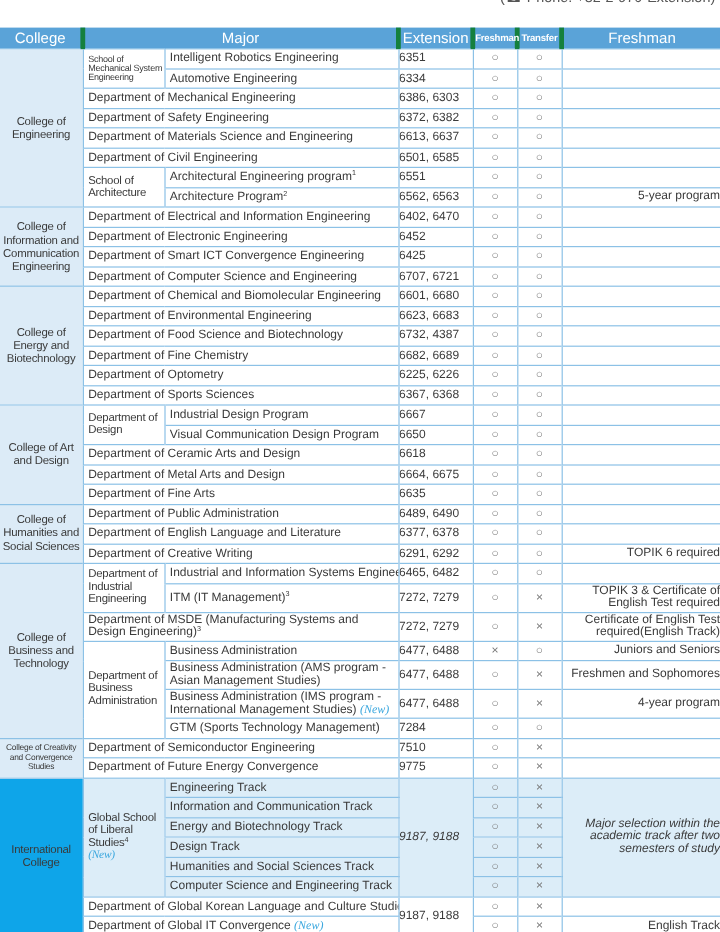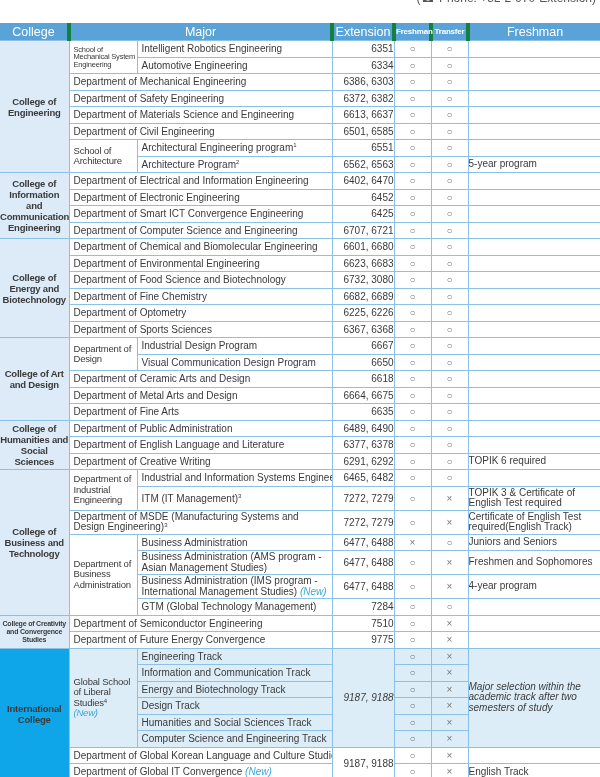--- a/index.html
+++ b/index.html
@@ -6,32 +6,32 @@
   body { width: 600px; height: 777px; overflow: hidden; position: relative;
          font-family: "Liberation Sans", sans-serif; color: #3a3a3a; }
   .caption { position: absolute; top: -9px; right: 4px; font-size: 12px; color: #555; white-space: nowrap; }
   table { position: absolute; top: 23px; left: 0; width: 600px; border-collapse: collapse; table-layout: fixed; }
   th { background: #5aa3d8; color: #ffffff; font-weight: normal; font-size: 12.5px; height: 17px; padding: 0;
        border-left: 4px solid #15803d; text-align: center; }
   th:first-child { border-left: none; }
   th.small { font-size: 8px; letter-spacing: -0.2px; font-weight: bold; }
   td { font-size: 10px; padding: 0 0 0 4px; height: 15.5px; line-height: 11px;
        border-top: 1px solid #8cc1e6; border-left: 1px solid #8cc1e6; vertical-align: middle; white-space: nowrap; overflow: hidden; }
-  td.college { background: #dcebf7; text-align: center; padding: 0; font-size: 9.5px; line-height: 11px; white-space: normal; border-left: none; letter-spacing: -0.2px; font-weight: bold; }
+  td.college { background: #dcebf7; text-align: center; padding: 0; font-size: 9.5px; line-height: 11px; white-space: normal; border-left: none; letter-spacing: -0.2px; }
   td.college.tiny { font-size: 7px; line-height: 8px; }
   td.sub { font-size: 9.5px; line-height: 10.5px; white-space: normal; letter-spacing: -0.2px; }
   td.sub.tiny { font-size: 7.5px; line-height: 7.5px; }
-  td.ext { text-align: right; padding: 0; }
+  td.ext { text-align: left; padding: 0; }
   td.mark { text-align: center; padding: 0; font-size: 10px; color: #777; }
-  td.remark { text-align: left; padding: 0; white-space: normal; line-height: 10.5px; margin-left: 20px; }
+  td.remark { text-align: right; padding: 0; white-space: normal; line-height: 10.5px; margin-left: 20px; }
   td.wrap { white-space: normal; line-height: 10.5px; }
   tr.tall td { height: 23px; }
   tr.shade td { background: #dcedf8; }
   tr.shade td.remark, tr.shade td.ext { background: #dcedf8; font-style: italic; }
-  .new { color: #3aa7de; font-style: italic; }
+  .new { color: #3aa7de; font-style: italic; font-family: Liberation Serif, serif; }
   sup { font-size: 6px; vertical-align: top; line-height: 6px; }
   table { border-bottom: 2px solid #8cc1e6; }
   .col-college { width: 69px; } .col-sub { width: 68px; } .col-major { width: 195px; }
   .col-ext { width: 62px; } .col-fr { width: 37px; } .col-tr { width: 37px; } .col-rm { width: 132px; }
 </style>
 </head>
 <body>
 
 <div class="caption">(☎ Phone: +82-2-970-Extension)</div>
 
@@ -157,21 +157,21 @@
     </tr>
     <tr>
       <td colspan="2">Department of Environmental Engineering</td>
       <td class="ext">6623, 6683</td>
       <td class="mark">○</td>
       <td class="mark">○</td>
       <td class="remark"></td>
     </tr>
     <tr>
       <td colspan="2">Department of Food Science and Biotechnology</td>
-      <td class="ext">6732, 3080</td>
+      <td class="ext">6732, 4387</td>
       <td class="mark">○</td>
       <td class="mark">○</td>
       <td class="remark"></td>
     </tr>
     <tr>
       <td colspan="2">Department of Fine Chemistry</td>
       <td class="ext">6682, 6689</td>
       <td class="mark">○</td>
       <td class="mark">○</td>
       <td class="remark"></td>
@@ -291,21 +291,21 @@
       <td class="remark">Freshmen and Sophomores</td>
     </tr>
     <tr class="tall">
       <td class="wrap"><span>Business Administration (IMS program -International Management Studies)</span> <span class="new">(New)</span></td>
       <td class="ext">6477, 6488</td>
       <td class="mark">○</td>
       <td class="mark">×</td>
       <td class="remark">4-year program</td>
     </tr>
     <tr>
-      <td>GTM (Global Technology Management)</td>
+      <td>GTM (Sports Technology Management)</td>
       <td class="ext">7284</td>
       <td class="mark">○</td>
       <td class="mark">○</td>
       <td class="remark"></td>
     </tr>
 
     <tr>
       <td class="college tiny" rowspan="2">College of Creativity and Convergence Studies</td>
       <td colspan="2">Department of Semiconductor Engineering</td>
       <td class="ext">7510</td>

